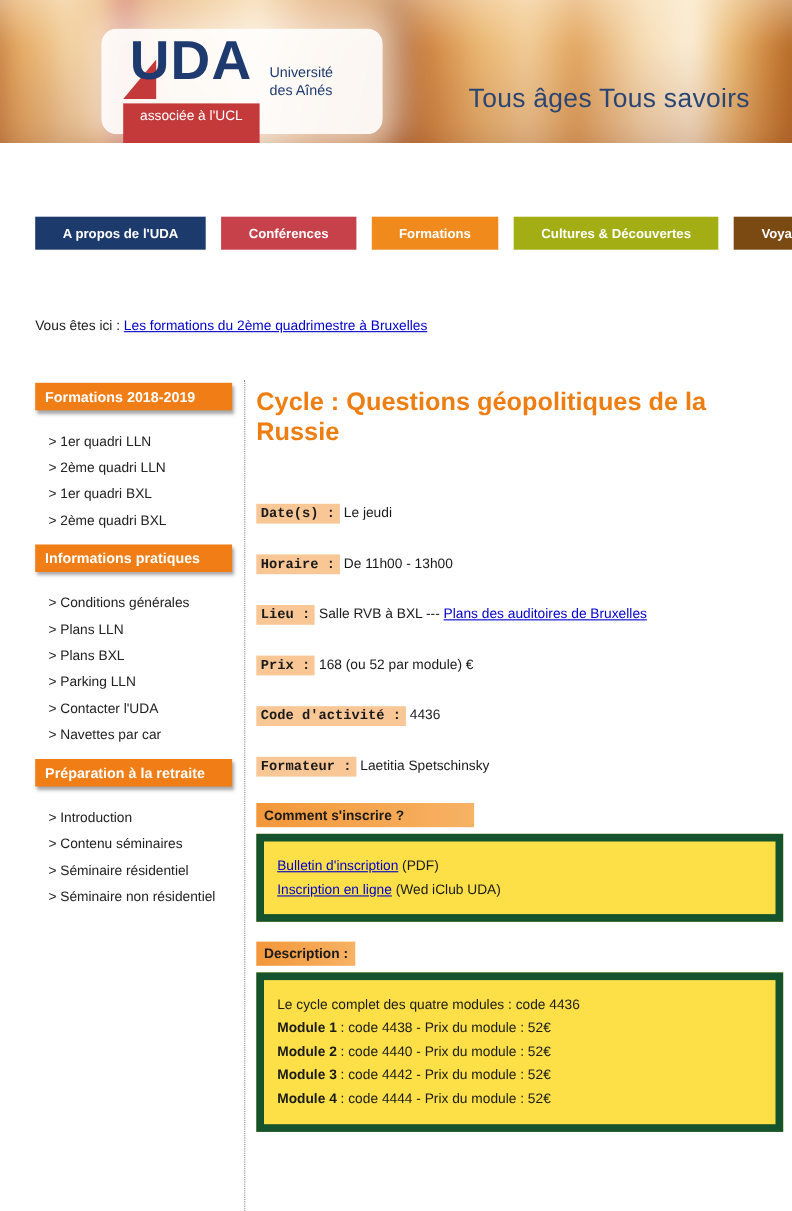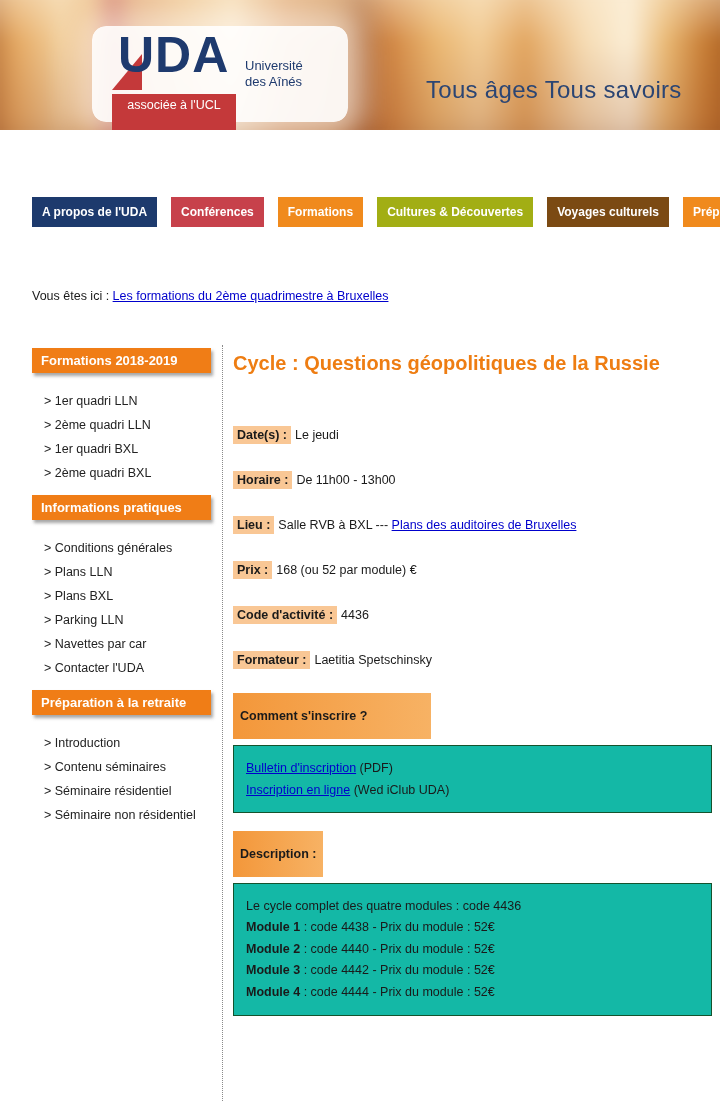--- a/index.html
+++ b/index.html
@@ -45,21 +45,21 @@
     background:#c4393a; color:#fff; font-size:12.5px; line-height:22px; text-align:center;
   }
   .tagline {
     position:absolute; left:426px; top:76px;
     font-size:24px; color:#2b4573; letter-spacing:.3px;
   }
 
   
   .nav { position:absolute; top:197px; left:32px; width:760px; white-space:nowrap; }
   .nav-btn {
-    display:inline-block; margin-right:14px; padding:0 10px; height:30px; line-height:30px;
+    display:inline-block; margin-right:14px; padding:0 25px; height:30px; line-height:30px;
     color:#fff; font-size:12px; font-weight:bold; text-decoration:none; cursor:pointer;
   }
 
   
   .breadcrumb { position:absolute; top:289px; left:32px; font-size:12.5px; }
   a.link, .breadcrumb a { color:#0000cc; text-decoration:underline; cursor:pointer; }
 
   
   .sidebar { position:absolute; left:32px; top:348px; width:179px; font-size:12.5px; }
   .side-title {
@@ -69,35 +69,35 @@
   .side-items { padding:16px 0 10px 12px; }
   .side-item { line-height:24px; cursor:pointer; color:#222; }
 
   .v-sep {
     position:absolute; left:222px; top:345px; height:756px; width:0;
     border-left:1px dotted #8a8a8a;
   }
 
   
   .main { position:absolute; left:233px; top:352px; width:479px; font-size:12.5px; }
-  .main-title { font-size:20px; font-weight:bold; color:#ee7d12; }
+  .main-title { font-size:23px; font-weight:bold; color:#ee7d12; }
   .dates { margin-top:52px; line-height:17px; }
   .dates-list { margin-top:7px; line-height:21.3px; }
   .field { margin-top:28px; line-height:17px; }
-  .chip { background:#f9c795; font-weight:bold; padding:2px 4px; }
+  .chip { background:#f9c795; font-weight:bold; padding:2px 4px;font-family:Liberation Mono, monospace; }
   .field-value { margin-left:4px; }
   .sec-hdr {
-    display:inline-block; margin-top:24px; padding:16px 7px;
+    display:inline-block; margin-top:24px; padding:4px 7px;
     background:linear-gradient(90deg,#f3973a,#f7b264);
     font-weight:bold; font-size:12.5px;
   }
   .sec-hdr.wide { padding-right:64px; }
   .sec-hdr.desc { margin-top:18px; }
   .box {
-    margin-top:6px; padding:11px 12px; border:1px solid #14532d; background:#14b8a6;
+    margin-top:6px; padding:11px 12px; border:7px solid #14532d; background:#fde047;
   }
   .box .insc-line { line-height:22px; }
   .box-desc { padding:12px; }
   .box-desc .desc-line { line-height:21.4px; }
 </style>
 </head>
 <body>
 
 <div class="header">
   <div class="hdr-base"></div>
@@ -129,22 +129,22 @@
     <div class="side-item">&gt; 1er quadri BXL</div>
     <div class="side-item">&gt; 2ème quadri BXL</div>
   </div>
 
   <div class="side-title">Informations pratiques</div>
   <div class="side-items">
     <div class="side-item">&gt; Conditions générales</div>
     <div class="side-item">&gt; Plans LLN</div>
     <div class="side-item">&gt; Plans BXL</div>
     <div class="side-item">&gt; Parking LLN</div>
+    <div class="side-item">&gt; Contacter l'UDA</div>
     <div class="side-item">&gt; Navettes par car</div>
-    <div class="side-item">&gt; Contacter l'UDA</div>
   </div>
 
   <div class="side-title">Préparation à la retraite</div>
   <div class="side-items">
     <div class="side-item">&gt; Introduction</div>
     <div class="side-item">&gt; Contenu séminaires</div>
     <div class="side-item">&gt; Séminaire résidentiel</div>
     <div class="side-item">&gt; Séminaire non résidentiel</div>
   </div>
 </div>

